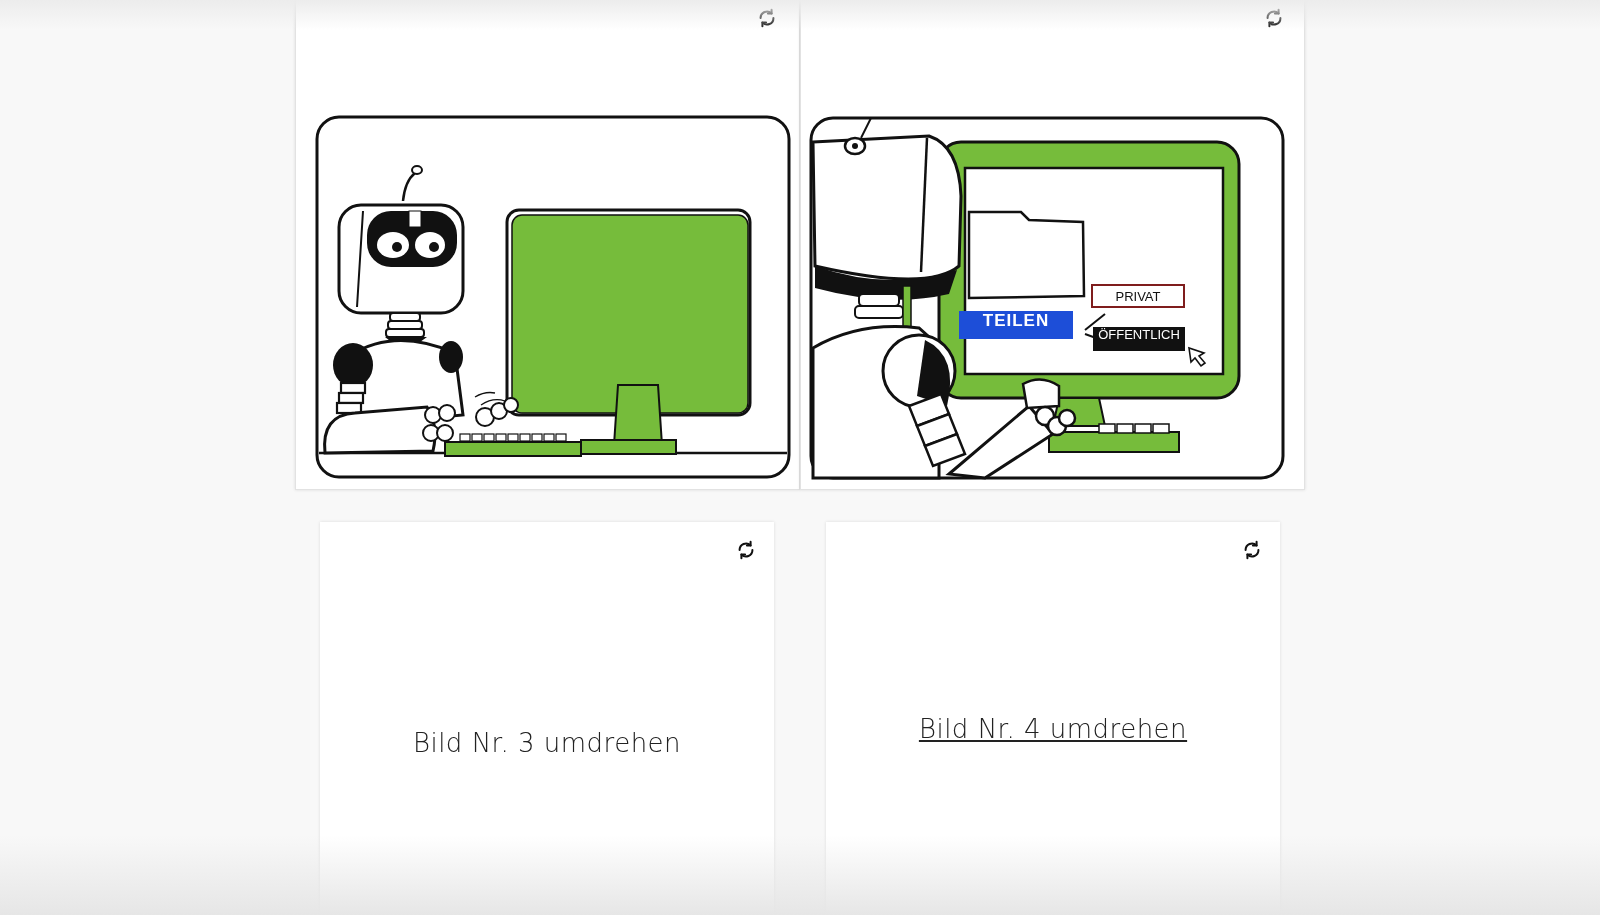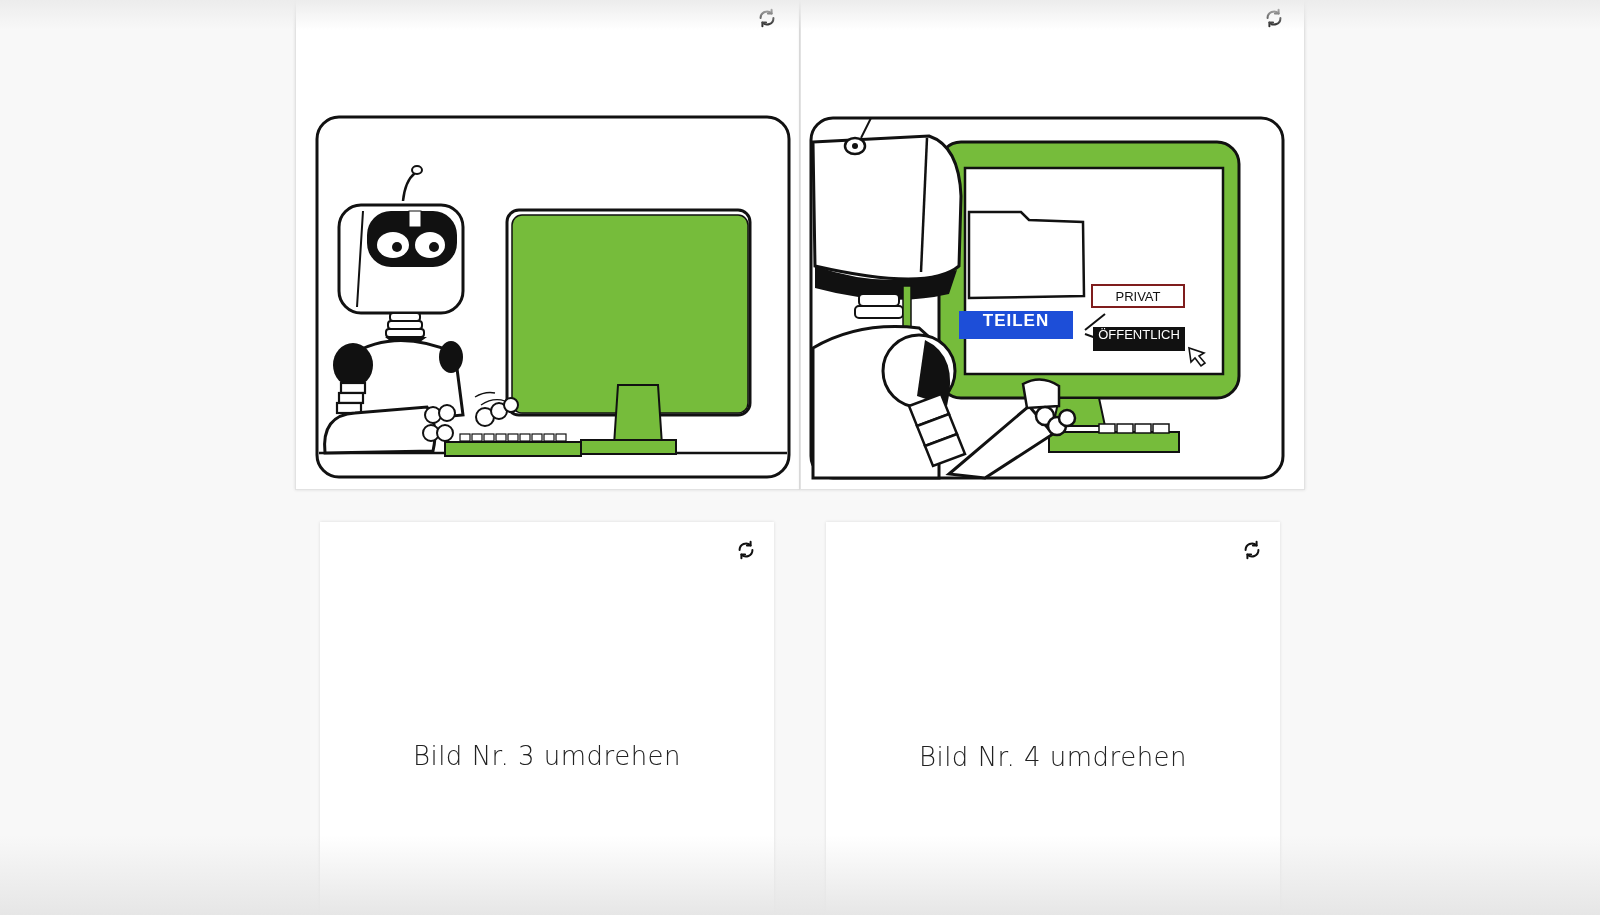--- a/index.html
+++ b/index.html
@@ -33,21 +33,20 @@
   }
   .flip-icon svg { width: 22px; height: 22px; display: block; }
   .card-label {
     position: absolute; left: 0; right: 0;
     text-align: center;
     font-family: "DejaVu Sans", sans-serif;
     font-size: 26px;
     letter-spacing: 0.5px;
     color: #222;
     font-weight: 300;
-    margin-top: 13px;
   }
   .illus { position: absolute; }
   .illus svg { display: block; }
 </style>
 </head>
 <body>
 
 <div class="top-fade"></div>
 
 <div class="card flipped" style="left:295px; top:-10px; width:505px; height:500px;">
@@ -225,16 +224,16 @@
 
 <div class="card" style="left:826px; top:522px; width:454px; height:420px;">
   <div class="flip-icon" style="left:415px; top:17px;">
     <svg viewBox="0 0 24 24" fill="none" stroke="#111" stroke-width="2.2" stroke-linecap="round">
       <path d="M5 12a7 7 0 0 1 12-5"></path>
         <path d="M19 12a7 7 0 0 1-12 5"></path>
       <path d="M17 3v4h-4" stroke-linejoin="round"></path>
         <path d="M7 21v-4h4" stroke-linejoin="round"></path>
     </svg>
   </div>
-  <div class="card-label" style="top:207px;">Bild Nr. 4 umdrehen</div>
+  <div class="card-label" style="top:192px;text-decoration:underline;">Bild Nr. 4 umdrehen</div>
 </div>
 
 <div class="bottom-fade"></div>
 
 </body></html>

